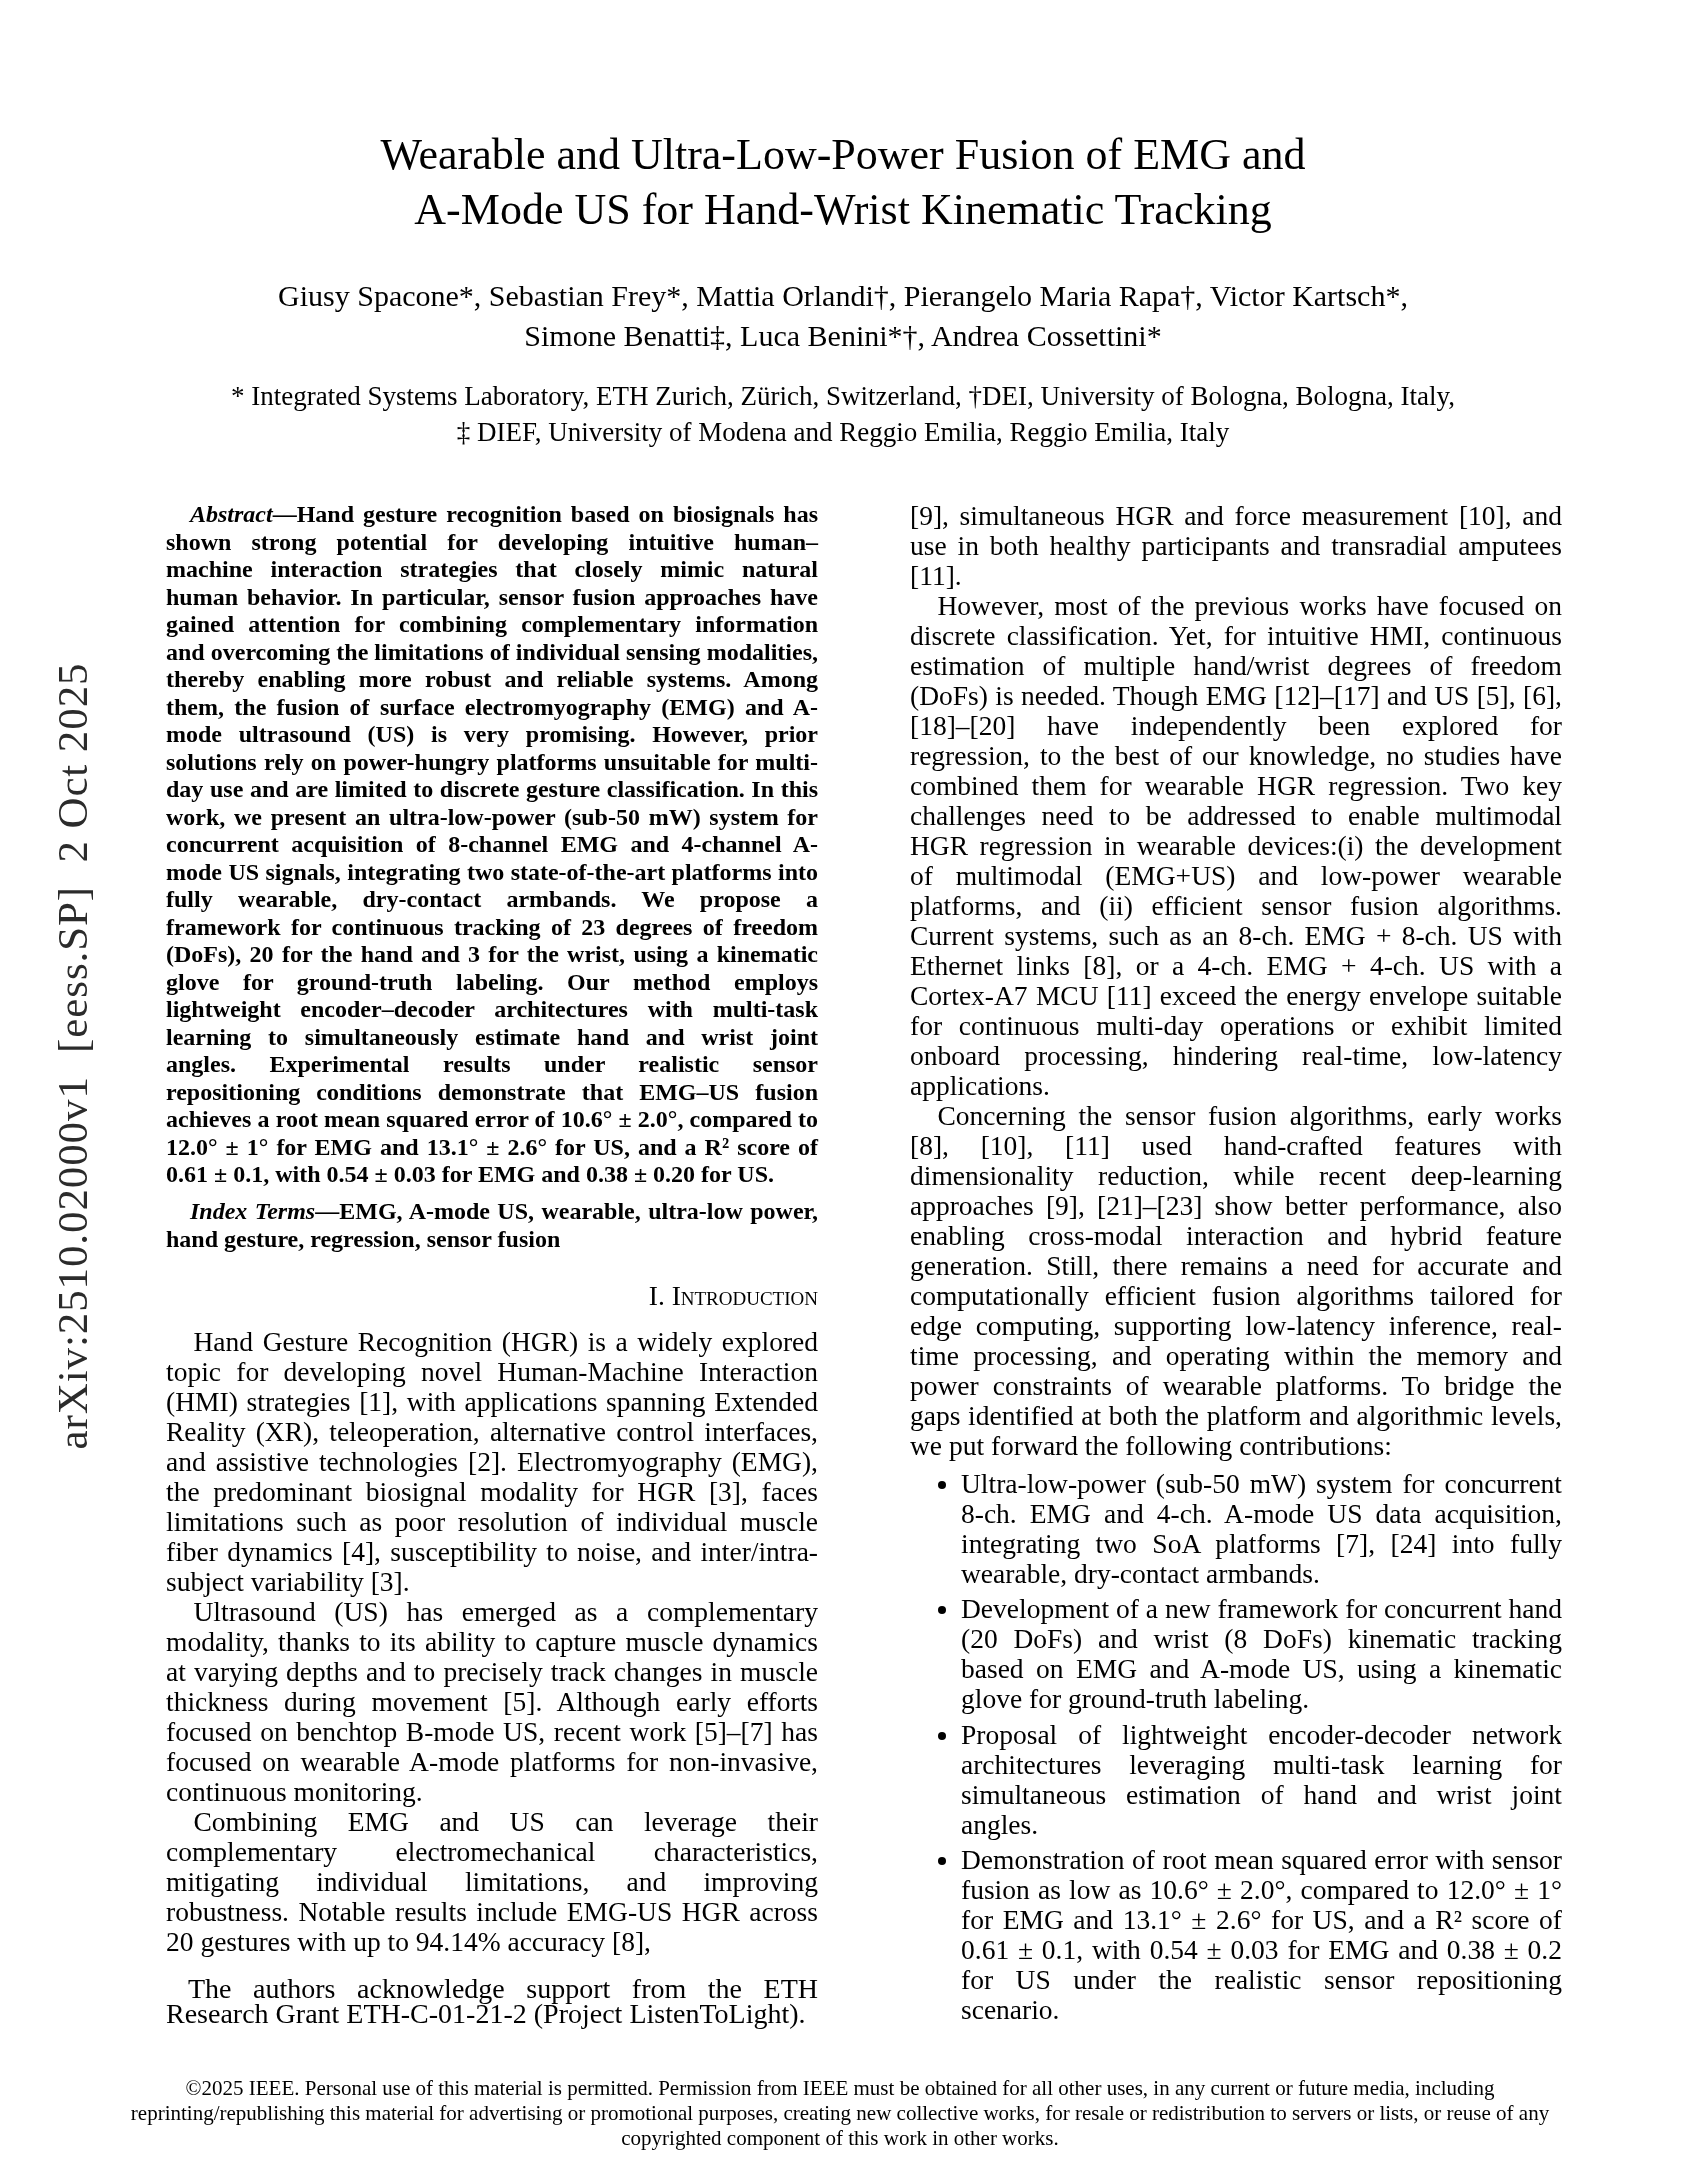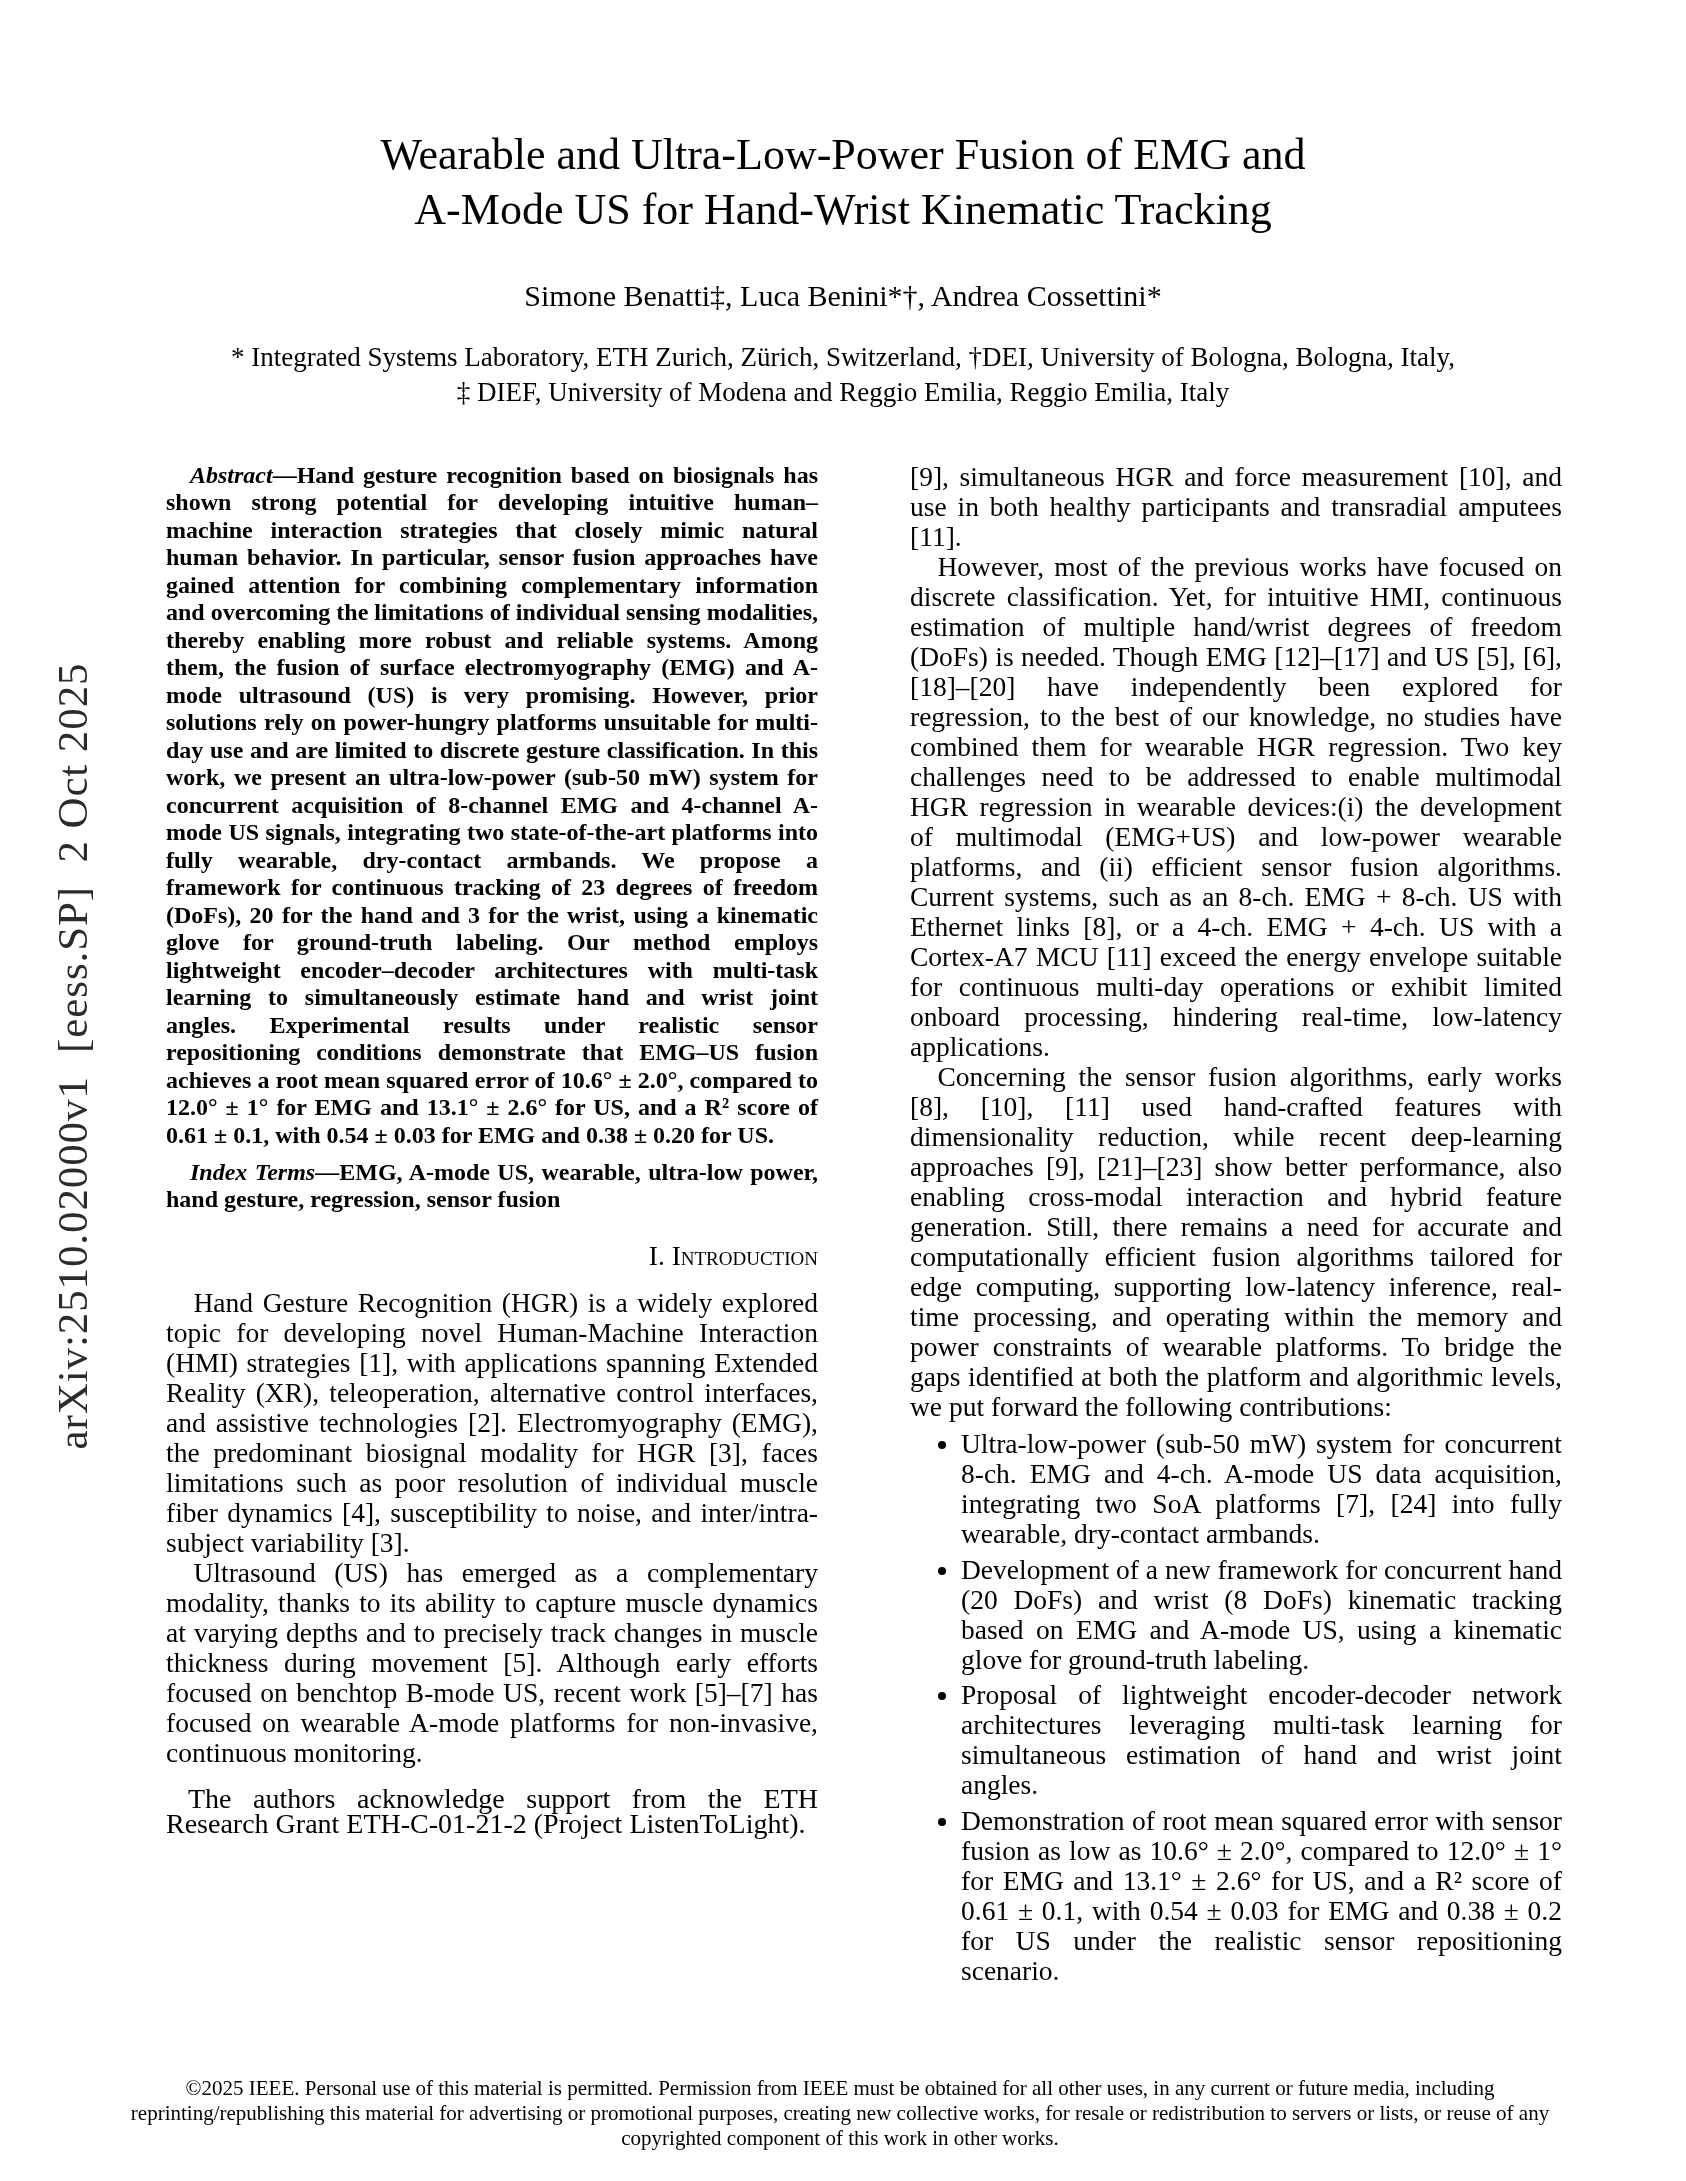--- a/index.html
+++ b/index.html
@@ -111,20 +111,21 @@
   <div class="arxiv-stamp">arXiv:2510.02000v1  [eess.SP]  2 Oct 2025</div>
 
   <div class="content">
 
     <h1 class="title">
       <span>Wearable and Ultra-Low-Power Fusion of EMG and</span>
       <span>A-Mode US for Hand-Wrist Kinematic Tracking</span>
     </h1>
 
     <div class="authors">
+      <div>Giusy Spacone*, Sebastian Frey*, Mattia Orlandi†, Pierangelo Maria Rapa†, Victor Kartsch*,</div>
       <div>Simone Benatti‡, Luca Benini*†, Andrea Cossettini*</div>
     </div>
 
     <div class="affiliations">
       <div>* Integrated Systems Laboratory, ETH Zurich, Zürich, Switzerland, †DEI, University of Bologna, Bologna, Italy,</div>
       <div>‡ DIEF, University of Modena and Reggio Emilia, Reggio Emilia, Italy</div>
     </div>
 
     <div class="columns">
 
@@ -133,20 +134,21 @@
         <p class="abstract"><span class="lbl-italic">Abstract</span><span>—Hand gesture recognition based on biosignals has shown strong potential for developing intuitive human–machine interaction strategies that closely mimic natural human behavior. In particular, sensor fusion approaches have gained attention for combining complementary information and overcoming the limitations of individual sensing modalities, thereby enabling more robust and reliable systems. Among them, the fusion of surface electromyography (EMG) and A-mode ultrasound (US) is very promising. However, prior solutions rely on power-hungry platforms unsuitable for multi-day use and are limited to discrete gesture classification. In this work, we present an ultra-low-power (sub-50 mW) system for concurrent acquisition of 8-channel EMG and 4-channel A-mode US signals, integrating two state-of-the-art platforms into fully wearable, dry-contact armbands. We propose a framework for continuous tracking of 23 degrees of freedom (DoFs), 20 for the hand and 3 for the wrist, using a kinematic glove for ground-truth labeling. Our method employs lightweight encoder–decoder architectures with multi-task learning to simultaneously estimate hand and wrist joint angles. Experimental results under realistic sensor repositioning conditions demonstrate that EMG–US fusion achieves a root mean squared error of 10.6° ± 2.0°, compared to 12.0° ± 1° for EMG and 13.1° ± 2.6° for US, and a R² score of 0.61 ± 0.1, with 0.54 ± 0.03 for EMG and 0.38 ± 0.20 for US.</span></p>
 
         <p class="index-terms"><span class="lbl-italic">Index Terms</span><span>—EMG, A-mode US, wearable, ultra-low power, hand gesture, regression, sensor fusion</span></p>
 
         <h2 class="section-heading">I. Introduction</h2>
 
         <p class="para-indent">Hand Gesture Recognition (HGR) is a widely explored topic for developing novel Human-Machine Interaction (HMI) strategies [1], with applications spanning Extended Reality (XR), teleoperation, alternative control interfaces, and assistive technologies [2]. Electromyography (EMG), the predominant biosignal modality for HGR [3], faces limitations such as poor resolution of individual muscle fiber dynamics [4], susceptibility to noise, and inter/intra-subject variability [3].</p>
 
         <p class="para-indent">Ultrasound (US) has emerged as a complementary modality, thanks to its ability to capture muscle dynamics at varying depths and to precisely track changes in muscle thickness during movement [5]. Although early efforts focused on benchtop B-mode US, recent work [5]–[7] has focused on wearable A-mode platforms for non-invasive, continuous monitoring.</p>
 
+        <p class="para-indent">Combining EMG and US can leverage their complementary electromechanical characteristics, mitigating individual limitations, and improving robustness. Notable results include EMG-US HGR across 20 gestures with up to 94.14% accuracy [8],</p>
 
         <p class="footnote">The authors acknowledge support from the ETH Research Grant ETH-C-01-21-2 (Project ListenToLight).</p>
 
       </div>
 
       <div class="col">
 
         <p>[9], simultaneous HGR and force measurement [10], and use in both healthy participants and transradial amputees [11].</p>
 
         <p class="para-indent">However, most of the previous works have focused on discrete classification. Yet, for intuitive HMI, continuous estimation of multiple hand/wrist degrees of freedom (DoFs) is needed. Though EMG [12]–[17] and US [5], [6], [18]–[20] have independently been explored for regression, to the best of our knowledge, no studies have combined them for wearable HGR regression. Two key challenges need to be addressed to enable multimodal HGR regression in wearable devices:(i) the development of multimodal (EMG+US) and low-power wearable platforms, and (ii) efficient sensor fusion algorithms. Current systems, such as an 8-ch. EMG + 8-ch. US with Ethernet links [8], or a 4-ch. EMG + 4-ch. US with a Cortex-A7 MCU [11] exceed the energy envelope suitable for continuous multi-day operations or exhibit limited onboard processing, hindering real-time, low-latency applications.</p>

